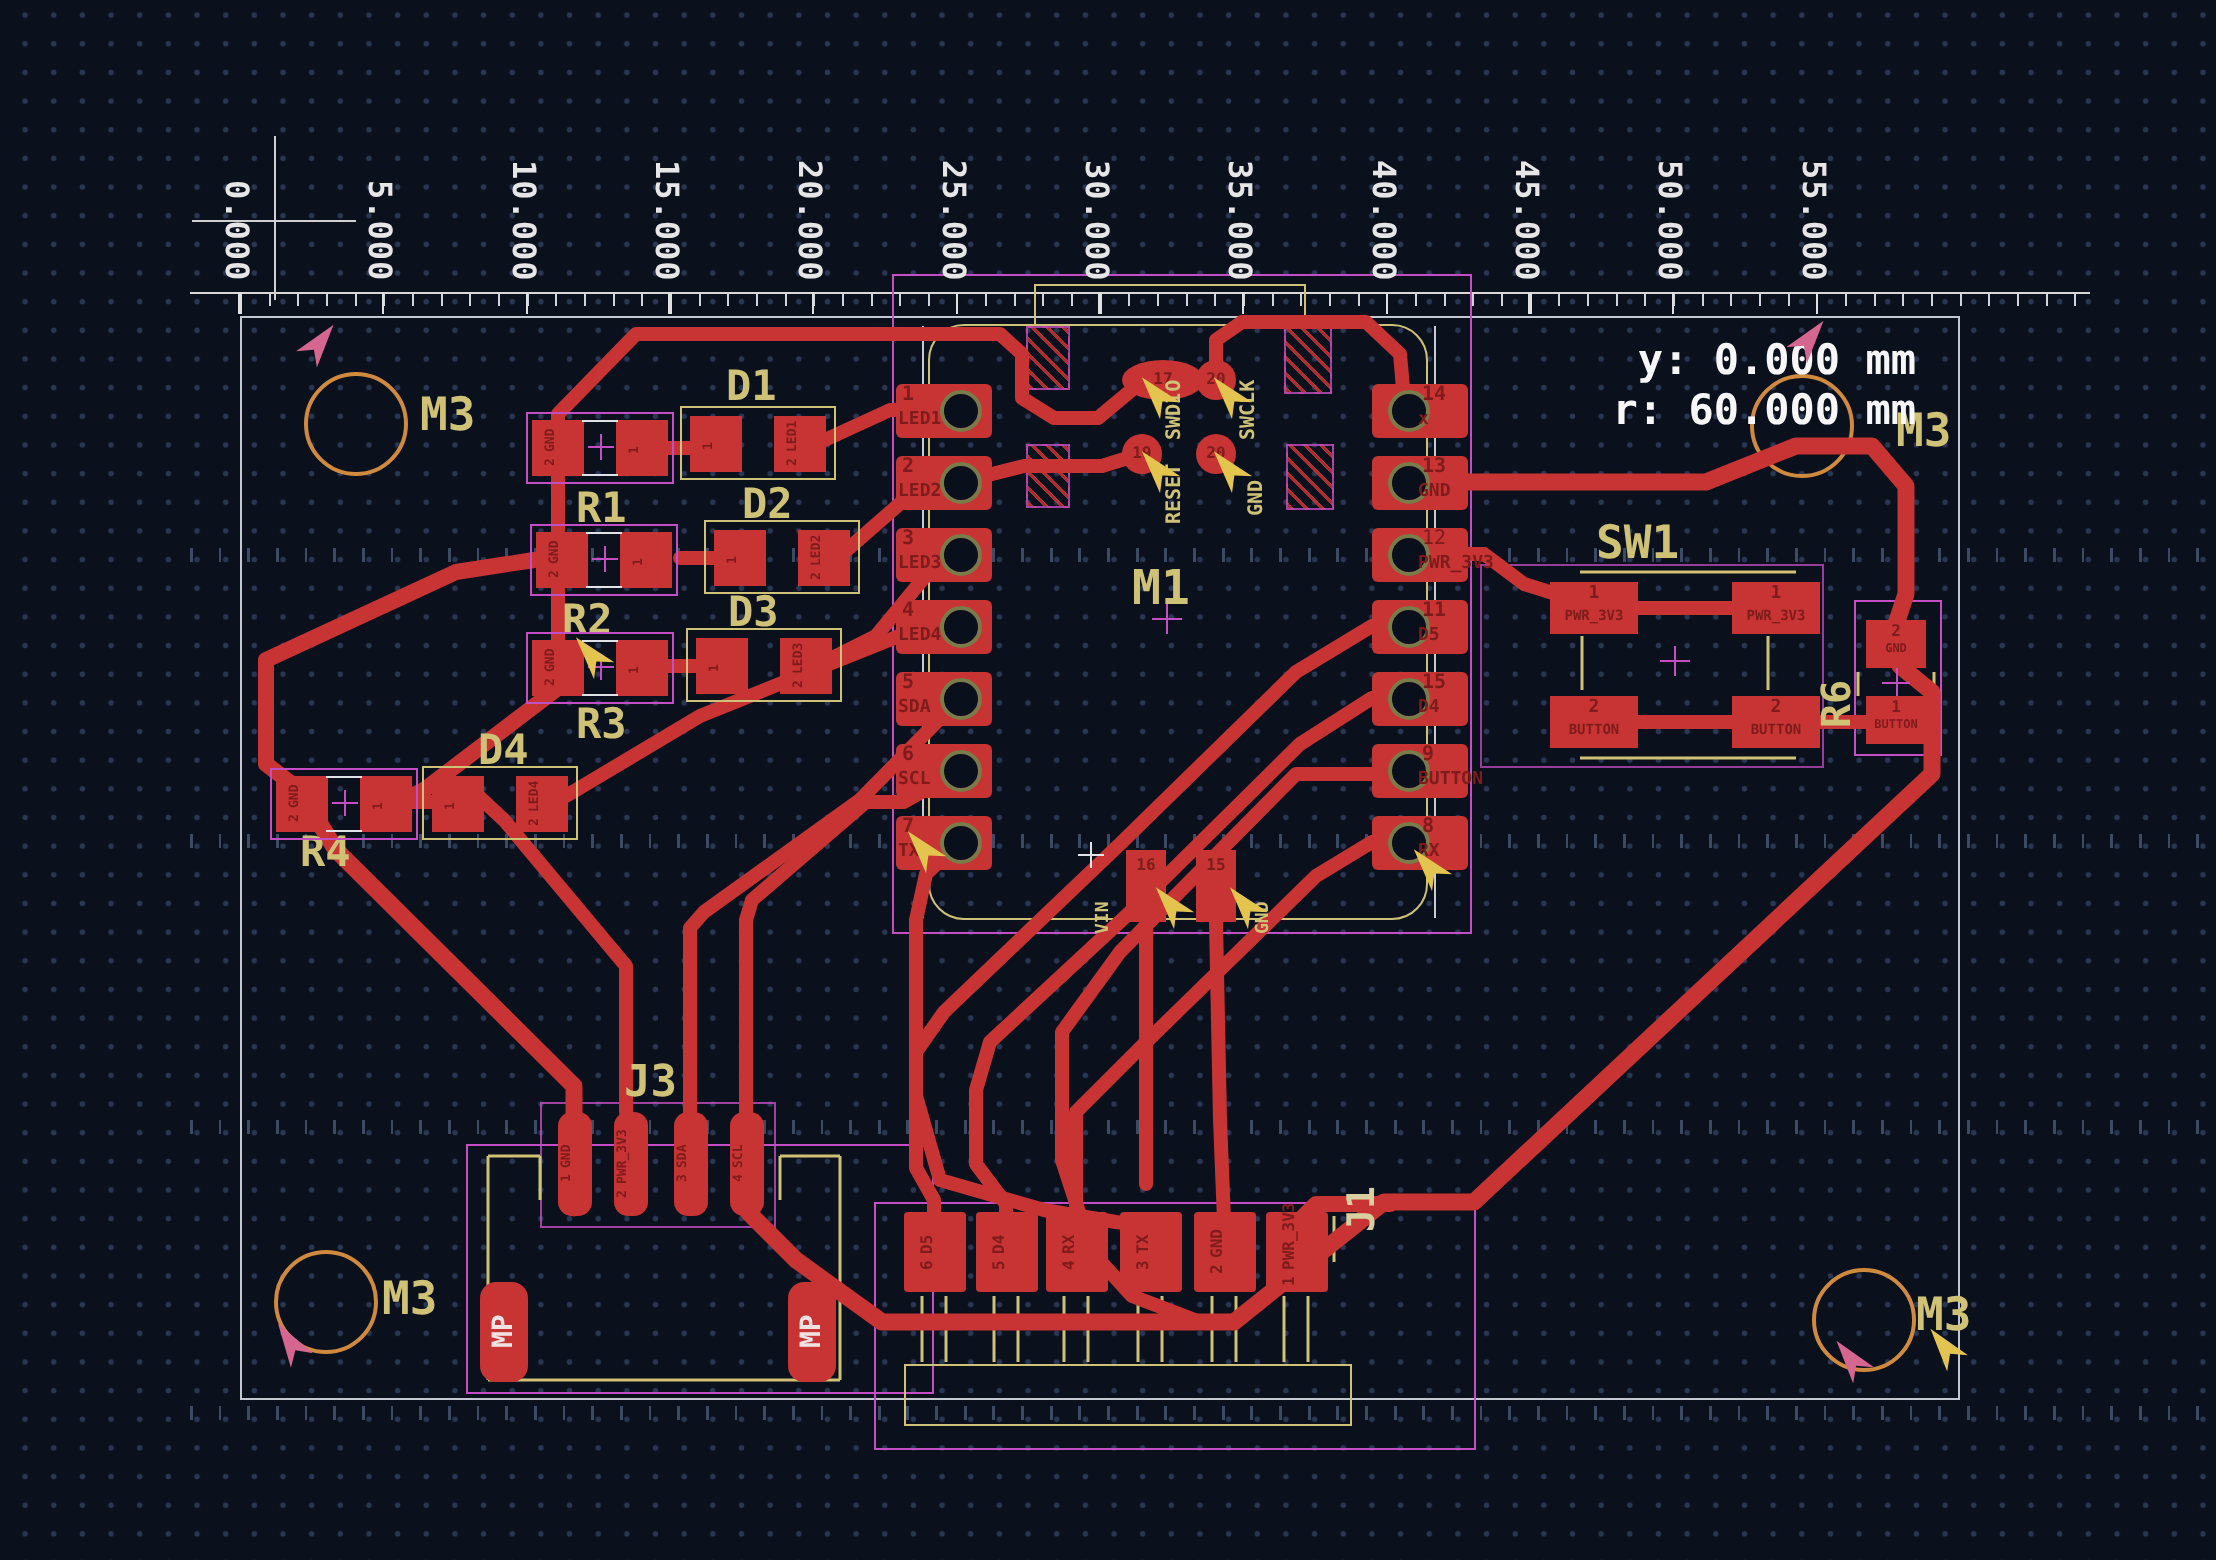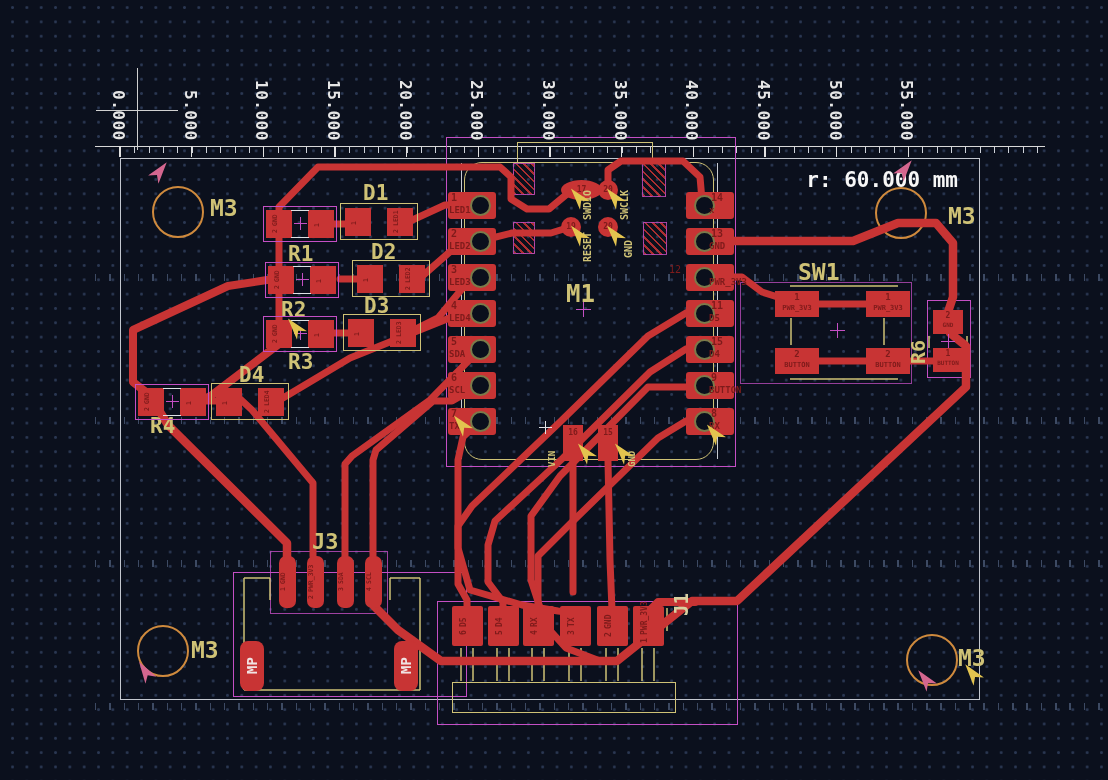--- a/index.html
+++ b/index.html
@@ -144,20 +144,21 @@
   <div class="abs ref" style="left:239px;top:363px;font-size:21px;">D4</div>
 
   <div class="abs" style="left:240px;top:641px;width:24px;height:50px;background:#c83434;border-radius:8px;text-align:center;">
     <span class="vtext" style="display:inline-block;height:50px;font-size:14px;font-weight:bold;color:#f0e2e2;">MP</span>
   </div>
   <div class="abs" style="left:394px;top:641px;width:24px;height:50px;background:#c83434;border-radius:8px;text-align:center;">
     <span class="vtext" style="display:inline-block;height:50px;font-size:14px;font-weight:bold;color:#f0e2e2;">MP</span>
   </div>
 
   <div class="abs" style="right:150px;top:168px;">
+    <div class="readout-line">y: 0.000 mm</div>
     <div class="readout-line">r: 60.000 mm</div>
   </div>
 <div class="abs" style="left: 119.25px; top: 146px; width: 1.5px; height: 11px; background: rgb(224, 224, 224);"></div>
     <div class="abs" style="left: 109px; bottom: 639px; writing-mode: vertical-lr; font-size: 16px; font-weight: bold; color: rgb(230, 230, 230); letter-spacing: 0.5px;">0.000</div>
     <div class="abs" style="left: 190.92px; top: 146px; width: 1.5px; height: 11px; background: rgb(224, 224, 224);"></div>
     <div class="abs" style="left: 180.67px; bottom: 639px; writing-mode: vertical-lr; font-size: 16px; font-weight: bold; color: rgb(230, 230, 230); letter-spacing: 0.5px;">5.000</div>
     <div class="abs" style="left: 262.59px; top: 146px; width: 1.5px; height: 11px; background: rgb(224, 224, 224);"></div>
     <div class="abs" style="left: 252.34px; bottom: 639px; writing-mode: vertical-lr; font-size: 16px; font-weight: bold; color: rgb(230, 230, 230); letter-spacing: 0.5px;">10.000</div>
     <div class="abs" style="left: 334.26px; top: 146px; width: 1.5px; height: 11px; background: rgb(224, 224, 224);"></div>
     <div class="abs" style="left: 324.01px; bottom: 639px; writing-mode: vertical-lr; font-size: 16px; font-weight: bold; color: rgb(230, 230, 230); letter-spacing: 0.5px;">15.000</div>
@@ -208,21 +209,21 @@
     <div class="abs" style="left: 686px; top: 192px; width: 48px; height: 27px; background: rgb(200, 52, 52); border-radius: 3px;"></div>
     <div class="abs" style="left: 693.5px; top: 194.5px; width: 21px; height: 21px; border-radius: 50%; background: rgb(10, 15, 28); border: 2px solid rgb(122, 122, 74); box-sizing: border-box;"></div>
     <div class="abs" style="left: 711px; top: 192px; font-size: 10px; font-weight: bold; color: rgb(126, 27, 27);">14</div>
     <div class="abs" style="left: 709px; top: 205px; font-size: 9px; font-weight: bold; color: rgb(126, 27, 27); white-space: nowrap;">x</div>
     <div class="abs" style="left: 686px; top: 228px; width: 48px; height: 27px; background: rgb(200, 52, 52); border-radius: 3px;"></div>
     <div class="abs" style="left: 693.5px; top: 230.5px; width: 21px; height: 21px; border-radius: 50%; background: rgb(10, 15, 28); border: 2px solid rgb(122, 122, 74); box-sizing: border-box;"></div>
     <div class="abs" style="left: 711px; top: 228px; font-size: 10px; font-weight: bold; color: rgb(126, 27, 27);">13</div>
     <div class="abs" style="left: 709px; top: 241px; font-size: 9px; font-weight: bold; color: rgb(126, 27, 27); white-space: nowrap;">GND</div>
     <div class="abs" style="left: 686px; top: 264px; width: 48px; height: 27px; background: rgb(200, 52, 52); border-radius: 3px;"></div>
     <div class="abs" style="left: 693.5px; top: 266.5px; width: 21px; height: 21px; border-radius: 50%; background: rgb(10, 15, 28); border: 2px solid rgb(122, 122, 74); box-sizing: border-box;"></div>
-    <div class="abs" style="left: 669px; top: 264px; font-size: 10px; font-weight: normal; color: rgb(126, 27, 27);">12</div>
+    <div class="abs" style="left: 711px; top: 264px; font-size: 10px; font-weight: normal; color: rgb(126, 27, 27);">12</div>
     <div class="abs" style="left: 709px; top: 277px; font-size: 9px; font-weight: bold; color: rgb(126, 27, 27); white-space: nowrap;">PWR_3V3</div>
     <div class="abs" style="left: 686px; top: 300px; width: 48px; height: 27px; background: rgb(200, 52, 52); border-radius: 3px;"></div>
     <div class="abs" style="left: 693.5px; top: 302.5px; width: 21px; height: 21px; border-radius: 50%; background: rgb(10, 15, 28); border: 2px solid rgb(122, 122, 74); box-sizing: border-box;"></div>
     <div class="abs" style="left: 711px; top: 300px; font-size: 10px; font-weight: bold; color: rgb(126, 27, 27);">11</div>
     <div class="abs" style="left: 709px; top: 313px; font-size: 9px; font-weight: bold; color: rgb(126, 27, 27); white-space: nowrap;">D5</div>
     <div class="abs" style="left: 686px; top: 336px; width: 48px; height: 27px; background: rgb(200, 52, 52); border-radius: 3px;"></div>
     <div class="abs" style="left: 693.5px; top: 338.5px; width: 21px; height: 21px; border-radius: 50%; background: rgb(10, 15, 28); border: 2px solid rgb(122, 122, 74); box-sizing: border-box;"></div>
     <div class="abs" style="left: 711px; top: 336px; font-size: 10px; font-weight: bold; color: rgb(126, 27, 27);">15</div>
     <div class="abs" style="left: 709px; top: 349px; font-size: 9px; font-weight: bold; color: rgb(126, 27, 27); white-space: nowrap;">D4</div>
     <div class="abs" style="left: 686px; top: 372px; width: 48px; height: 27px; background: rgb(200, 52, 52); border-radius: 3px;"></div>

